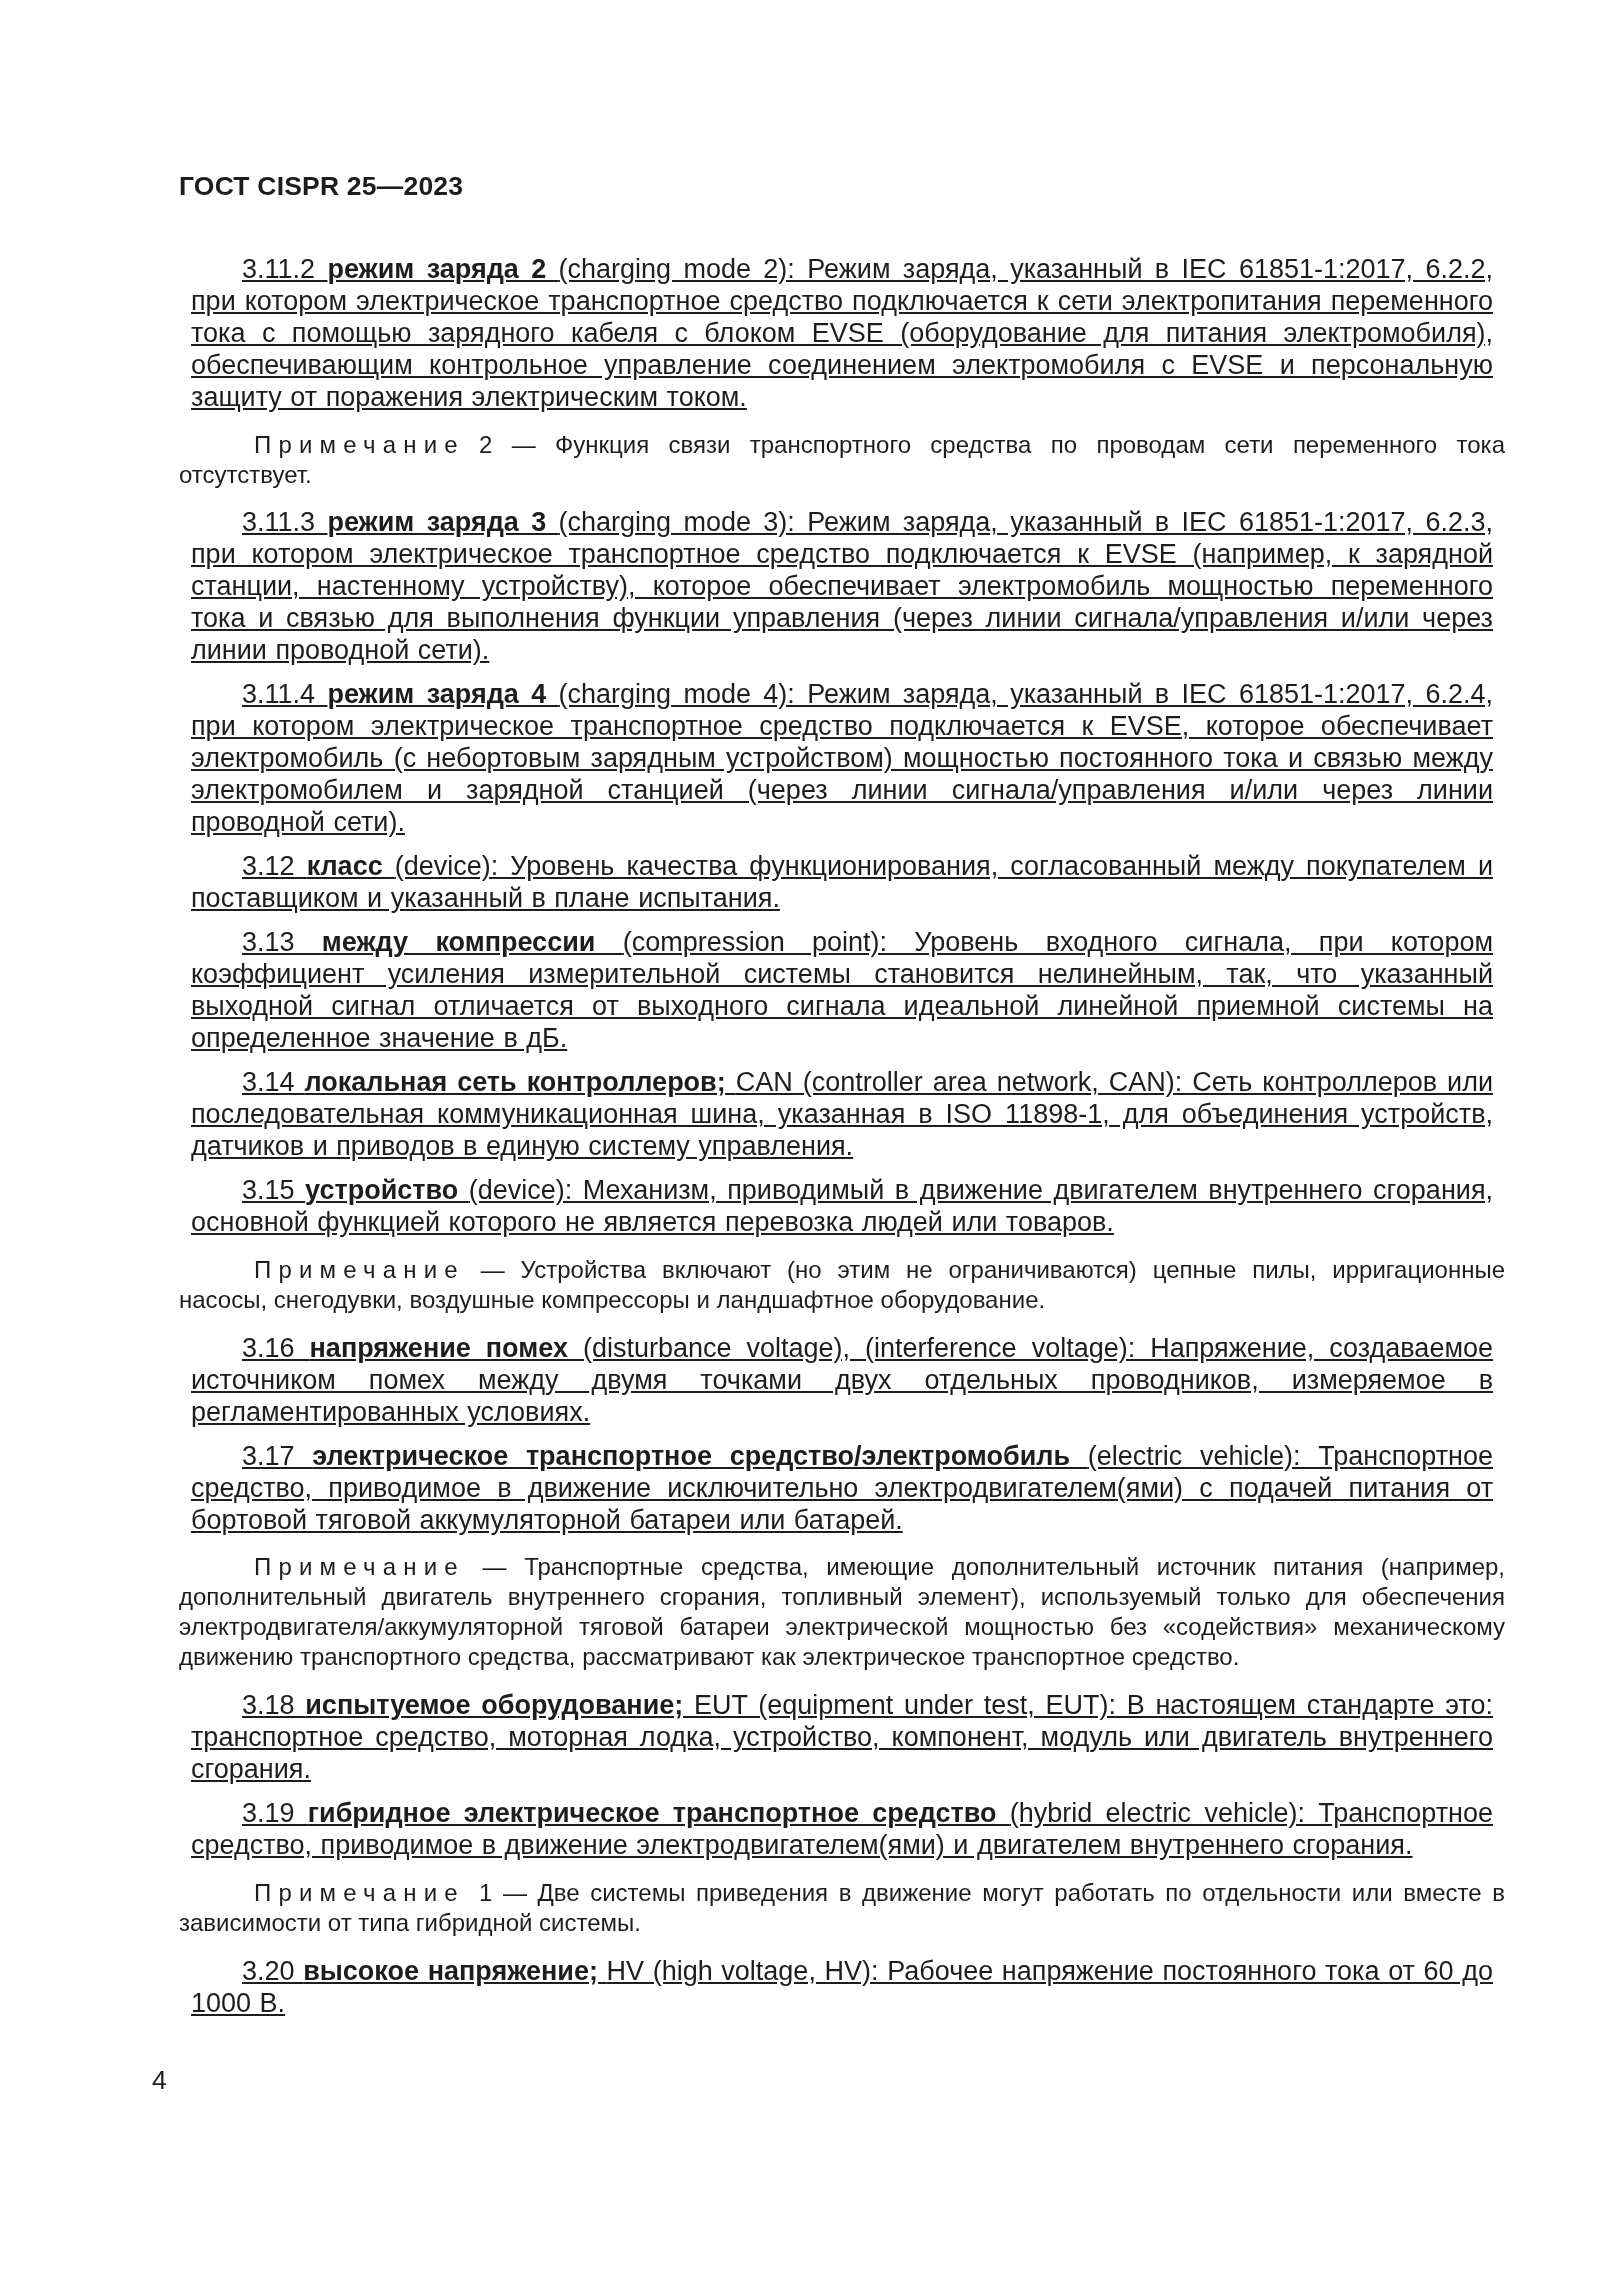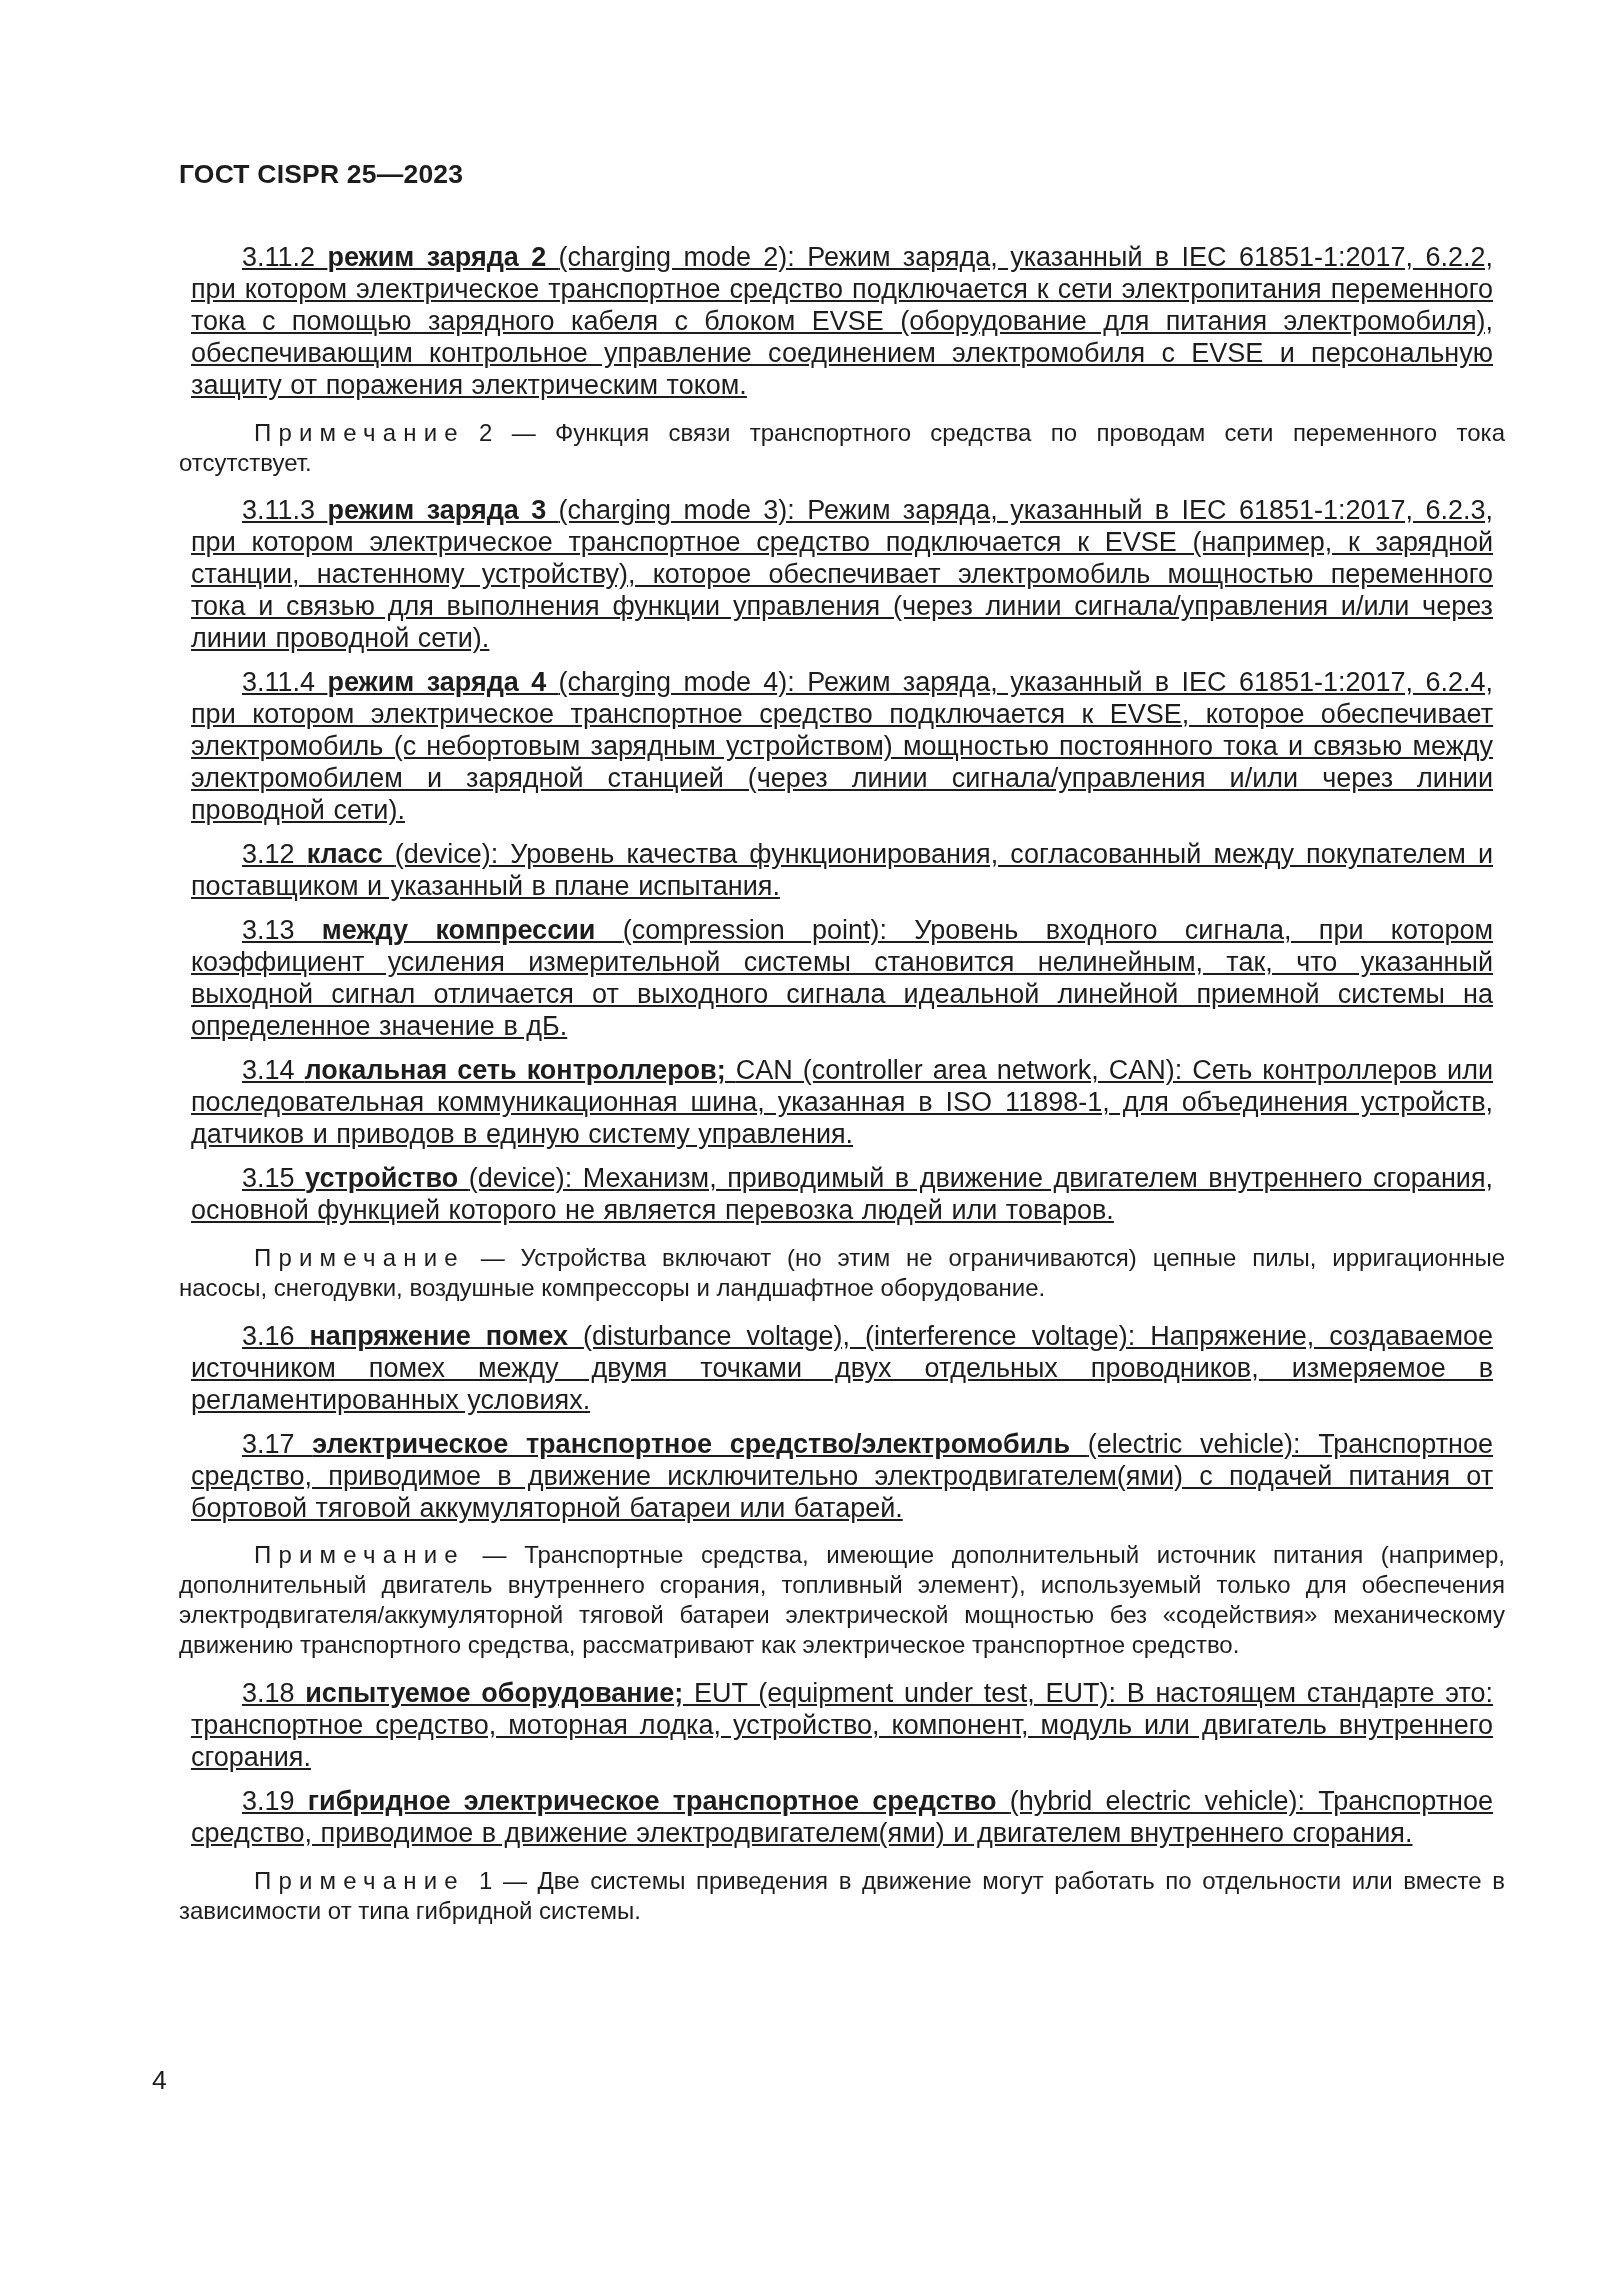--- a/index.html
+++ b/index.html
@@ -21,21 +21,21 @@
     position: absolute;
     left: 179px;
     top: 154px;
     width: 1326px;
   }
   .doc-header {
     font-weight: bold;
     font-size: 26.5px;
     line-height: 32px;
     letter-spacing: 0.2px;
-    margin: 4px 0 51px 0;
+    margin: 16px 0 51px 0;
   }
   p.para {
     font-size: 27px;
     line-height: 32px;
     text-align: justify;
     text-indent: 51px;
     margin: 12px;
     word-spacing: 1px;
     text-decoration: underline;
   }
@@ -72,17 +72,18 @@
         <p class="para"><span>3.13 </span><span class="b">между компрессии </span><span>(compression point): Уровень входного сигнала, при котором коэффициент усиления измерительной системы становится нелинейным, так, что указанный выходной сигнал отличается от выходного сигнала идеальной линейной приемной системы на определенное значение в дБ.</span></p>
         <p class="para"><span>3.14 </span><span class="b">локальная сеть контроллеров; </span><span>CAN (controller area network, CAN): Сеть контроллеров или последовательная коммуникационная шина, указанная в ISO 11898-1, для объединения устройств, датчиков и приводов в единую систему управления.</span></p>
         <p class="para"><span>3.15 </span><span class="b">устройство </span><span>(device): Механизм, приводимый в движение двигателем внутреннего сгорания, основной функцией которого не является перевозка людей или товаров.</span></p>
         <p class="note"><span class="note-label">Примечание</span><span> — Устройства включают (но этим не ограничиваются) цепные пилы, ирригационные насосы, снегодувки, воздушные компрессоры и ландшафтное оборудование.</span></p>
         <p class="para"><span>3.16 </span><span class="b">напряжение помех </span><span>(disturbance voltage), (interference voltage): Напряжение, создаваемое источником помех между двумя точками двух отдельных проводников, измеряемое в регламентированных условиях.</span></p>
         <p class="para"><span>3.17 </span><span class="b">электрическое транспортное средство/электромобиль </span><span>(electric vehicle): Транспортное средство, приводимое в движение исключительно электродвигателем(ями) с подачей питания от бортовой тяговой аккумуляторной батареи или батарей.</span></p>
         <p class="note"><span class="note-label">Примечание</span><span> — Транспортные средства, имеющие дополнительный источник питания (например, дополнительный двигатель внутреннего сгорания, топливный элемент), используемый только для обеспечения электродвигателя/аккумуляторной тяговой батареи электрической мощностью без «содействия» механическому движению транспортного средства, рассматривают как электрическое транспортное средство.</span></p>
         <p class="para"><span>3.18 </span><span class="b">испытуемое оборудование; </span><span>EUT (equipment under test, EUT): В настоящем стандарте это: транспортное средство, моторная лодка, устройство, компонент, модуль или двигатель внутреннего сгорания.</span></p>
         <p class="para"><span>3.19 </span><span class="b">гибридное электрическое транспортное средство </span><span>(hybrid electric vehicle): Транспортное средство, приводимое в движение электродвигателем(ями) и двигателем внутреннего сгорания.</span></p>
         <p class="note"><span class="note-label">Примечание</span><span class="note-num"> 1</span><span> — Две системы приведения в движение могут работать по отдельности или вместе в зависимости от типа гибридной системы.</span></p>
+        <p class="para"><span>3.20 </span><span class="b">высокое напряжение; </span><span>HV (high voltage, HV): Рабочее напряжение постоянного тока от 60 до 1000 В.</span></p>
       </div>
   </div>
   <div class="footer-page-num">4</div>
 </div>
 
 
 </body></html>

